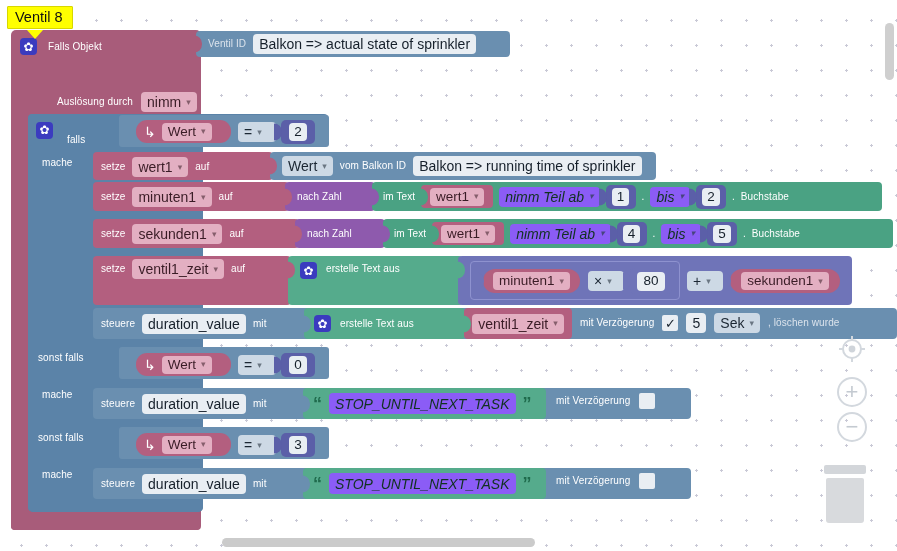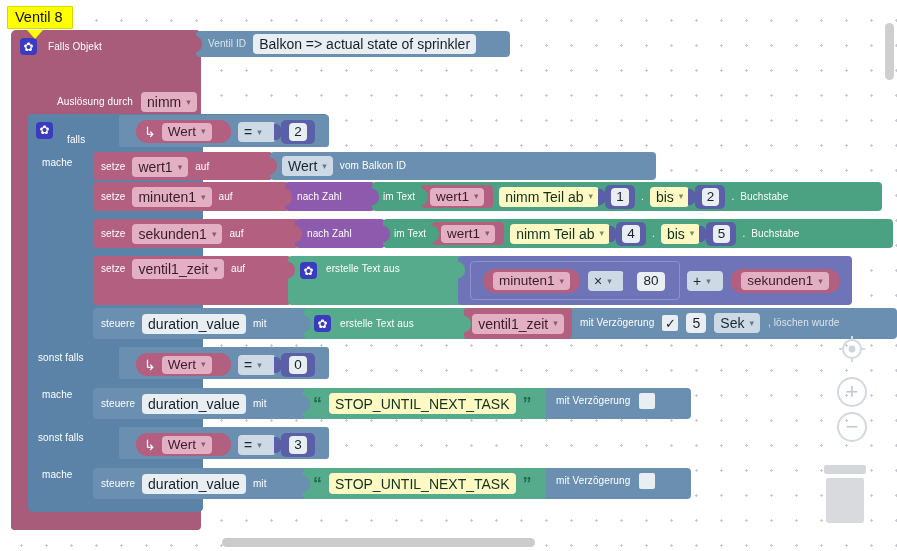--- a/index.html
+++ b/index.html
@@ -35,21 +35,21 @@
     display: inline-flex; align-items: center;
     height: 20px; padding: 0 6px;
     border-radius: 4px;
     font-size: 14px; line-height: 1;
     white-space: nowrap;
     color: #212121;
   }
   .field.lightblue { background: #cdd9e5; color: #1b2733; }
   .field.white     { background: #e9eef3; color: #16202b; }
   .field.pinkf     { background: #e3afc2; color: #3a1c26; }
-  .field.greenf    { background: #fef9c3; color: #10321f; }
+  .field.greenf    { background: #8b5cf6; color: #10321f; font-style: italic; }
   .dd::after {
     content: "▾";
     font-size: 9px;
     margin-left: 5px;
     opacity: .55;
   }
 
   
   .c-pink   { background: #a85c7a; }
   .c-pink2  { background: #b35f7f; }
@@ -209,20 +209,21 @@
     <span class="lbl">setze</span>
     <span class="field pinkf dd">wert1</span>
     <span class="lbl">auf</span>
   </div>
 
   <div class="blk c-blue2" style="left:270px; top:152px; width:386px; height:28px;">
     <div class="notch c-pink2" style="left:-1px;"></div>
     <div class="row" style="padding-left:12px;">
       <span class="field lightblue dd">Wert</span>
       <span class="lbl">vom Balkon ID</span>
+      <span class="field white">Balkon =&gt; running time of sprinkler</span>
     </div>
   </div>
 
   <div class="blk c-pink2" style="left:93px; top:182px; width:196px; height:29px;"></div>
   <div style="position:absolute; left:101px; top:187px; display:flex; align-items:center; gap:7px;">
     <span class="lbl">setze</span>
     <span class="field pinkf dd">minuten1</span>
     <span class="lbl">auf</span>
   </div>
 

